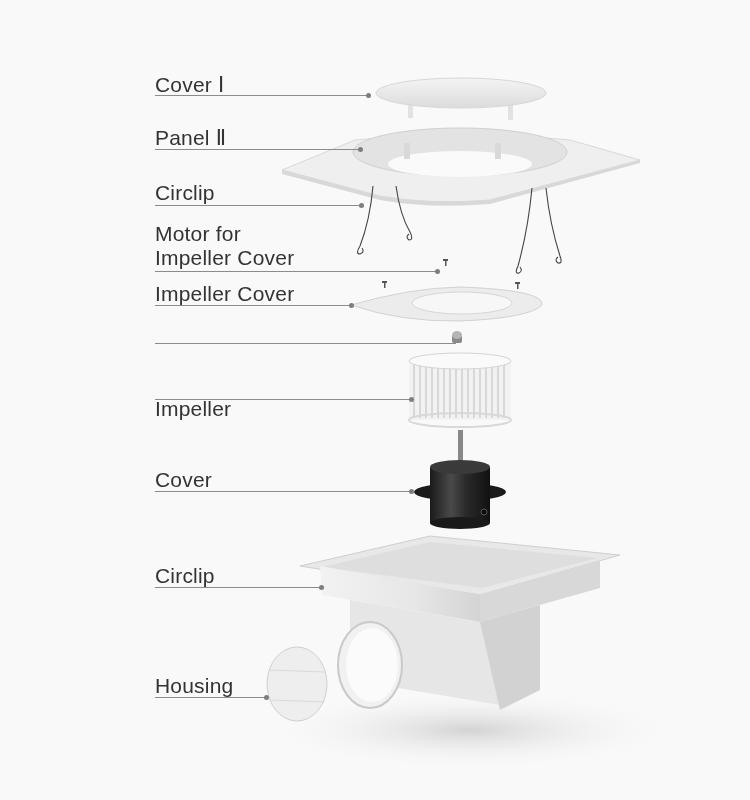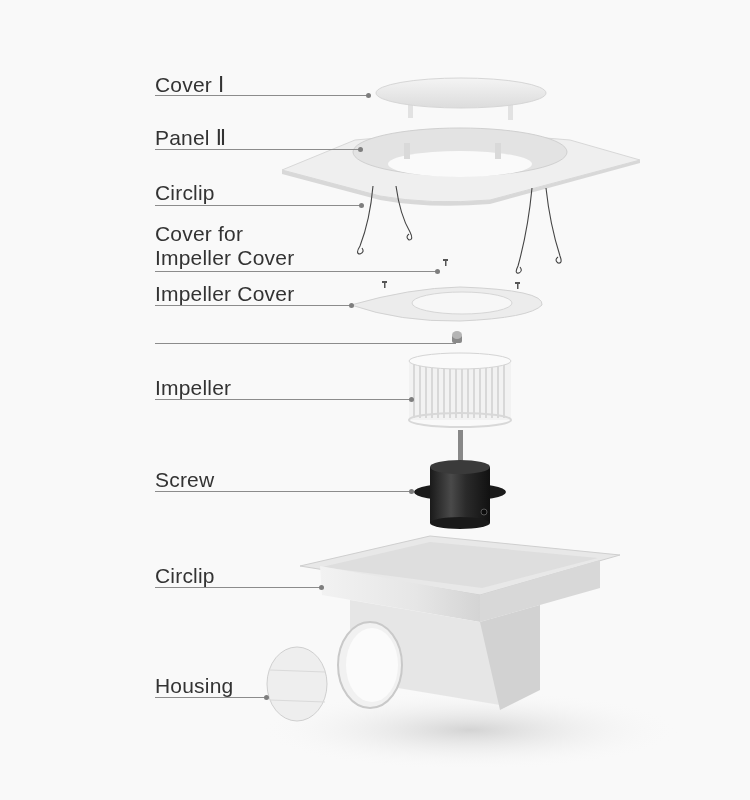--- a/index.html
+++ b/index.html
@@ -151,36 +151,36 @@
   <div class="dot" style="left:368px; top:95px"></div>
 
   <div class="label" style="top:125px">Panel Ⅱ</div>
   <div class="leader" style="top:149px; width:205px"></div>
   <div class="dot" style="left:360px; top:149px"></div>
 
   <div class="label" style="top:180px">Circlip</div>
   <div class="leader" style="top:205px; width:206px"></div>
   <div class="dot" style="left:361px; top:205px"></div>
 
-  <div class="label" style="top:221px">Cover for</div>
+  <div class="label" style="top:221px">Motor for</div>
   <div class="label" style="top:245px">Impeller Cover</div>
   <div class="leader" style="top:271px; width:282px"></div>
   <div class="dot" style="left:437px; top:271px"></div>
 
   <div class="label" style="top:281px">Impeller Cover</div>
   <div class="leader" style="top:305px; width:196px"></div>
   <div class="dot" style="left:351px; top:305px"></div>
 
   <div class="leader" style="top:343px; width:301px"></div>
 
-  <div class="label" style="top:375px">Impeller</div>
+  <div class="label" style="top:396px">Impeller</div>
   <div class="leader" style="top:399px; width:256px"></div>
   <div class="dot" style="left:411px; top:399px"></div>
 
-  <div class="label" style="top:467px">Screw</div>
+  <div class="label" style="top:467px">Cover</div>
   <div class="leader" style="top:491px; width:256px"></div>
   <div class="dot" style="left:411px; top:491px"></div>
 
   <div class="label" style="top:563px">Circlip</div>
   <div class="leader" style="top:587px; width:166px"></div>
   <div class="dot" style="left:321px; top:587px"></div>
 
   <div class="label" style="top:673px">Housing</div>
   <div class="leader" style="top:697px; width:111px"></div>
   <div class="dot" style="left:266px; top:697px"></div>

